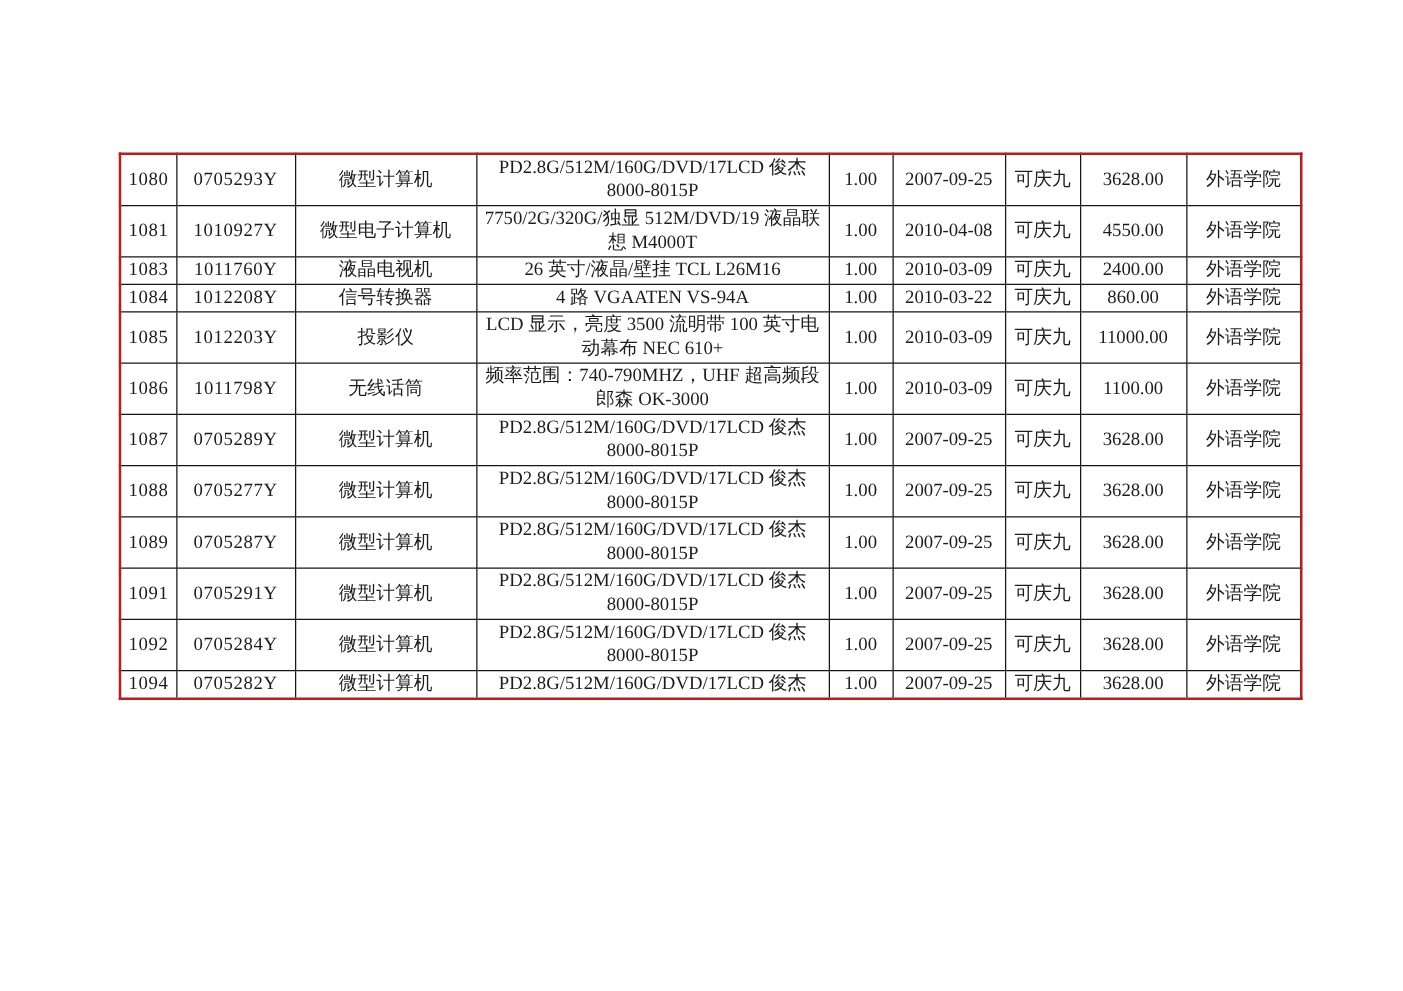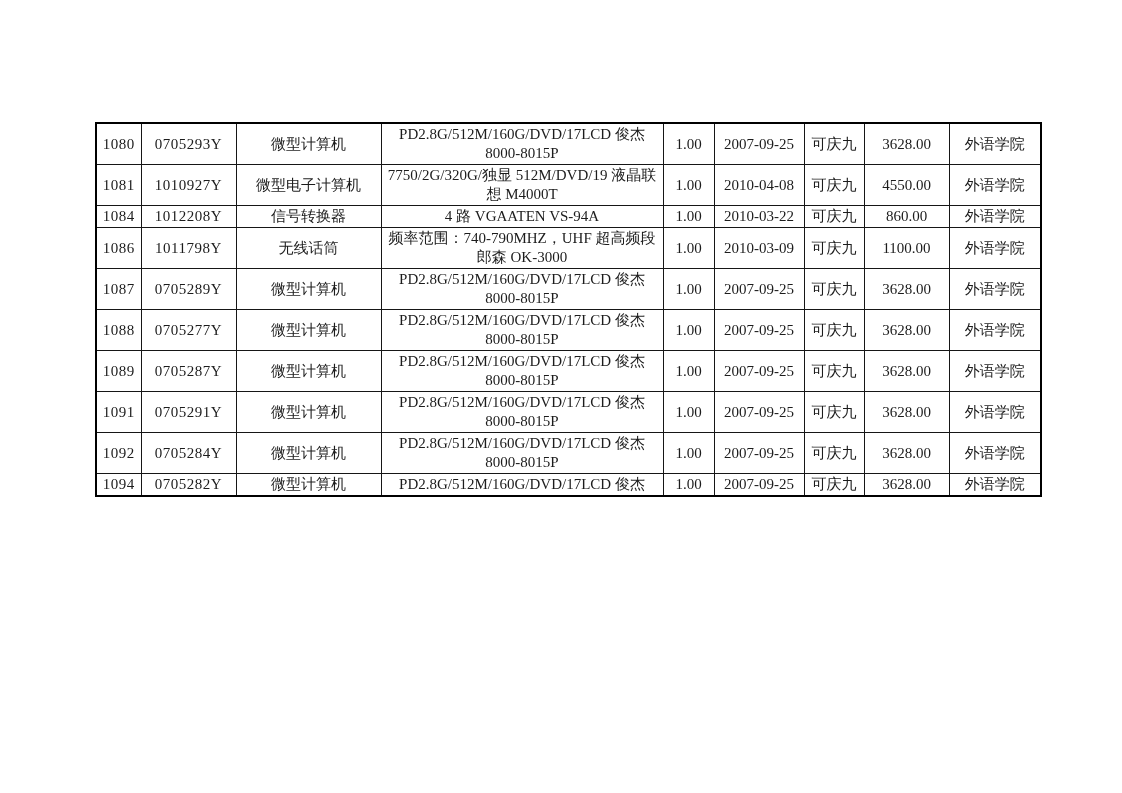--- a/index.html
+++ b/index.html
@@ -21,21 +21,21 @@
     height: 793px;
     background: #ffffff;
   }
   table.inv {
     position: absolute;
     left: 95px;
     top: 122px;
     width: 945px;
     border-collapse: collapse;
     table-layout: fixed;
-    border: 2px solid #000000;
+    border: 2px solid #b91c1c;
   }
   table.inv td {
     border: 1.5px solid #161616;
     text-align: center;
     vertical-align: middle;
     font-size: 15px;
     line-height: 19px;
     padding: 1px 3px;
     color: #1c1c1c;
     overflow: hidden;
@@ -77,28 +77,50 @@
           <td class="col-asset_id">1010927Y</td>
           <td class="col-name">微型电子计算机</td>
           <td class="col-spec">7750/2G/320G/独显 512M/DVD/19 液晶联想 M4000T</td>
           <td class="col-qty">1.00</td>
           <td class="col-date">2010-04-08</td>
           <td class="col-custodian">可庆九</td>
           <td class="col-price">4550.00</td>
           <td class="col-dept">外语学院</td>
         </tr>
         <tr>
+          <td class="col-seq">1083</td>
+          <td class="col-asset_id">1011760Y</td>
+          <td class="col-name">液晶电视机</td>
+          <td class="col-spec">26 英寸/液晶/壁挂 TCL L26M16</td>
+          <td class="col-qty">1.00</td>
+          <td class="col-date">2010-03-09</td>
+          <td class="col-custodian">可庆九</td>
+          <td class="col-price">2400.00</td>
+          <td class="col-dept">外语学院</td>
+        </tr>
+        <tr>
           <td class="col-seq">1084</td>
           <td class="col-asset_id">1012208Y</td>
           <td class="col-name">信号转换器</td>
           <td class="col-spec">4 路 VGAATEN VS-94A</td>
           <td class="col-qty">1.00</td>
           <td class="col-date">2010-03-22</td>
           <td class="col-custodian">可庆九</td>
           <td class="col-price">860.00</td>
+          <td class="col-dept">外语学院</td>
+        </tr>
+        <tr>
+          <td class="col-seq">1085</td>
+          <td class="col-asset_id">1012203Y</td>
+          <td class="col-name">投影仪</td>
+          <td class="col-spec">LCD 显示，亮度 3500 流明带 100 英寸电动幕布 NEC 610+</td>
+          <td class="col-qty">1.00</td>
+          <td class="col-date">2010-03-09</td>
+          <td class="col-custodian">可庆九</td>
+          <td class="col-price">11000.00</td>
           <td class="col-dept">外语学院</td>
         </tr>
         <tr>
           <td class="col-seq">1086</td>
           <td class="col-asset_id">1011798Y</td>
           <td class="col-name">无线话筒</td>
           <td class="col-spec">频率范围：740-790MHZ，UHF 超高频段郎森 OK-3000</td>
           <td class="col-qty">1.00</td>
           <td class="col-date">2010-03-09</td>
           <td class="col-custodian">可庆九</td>

